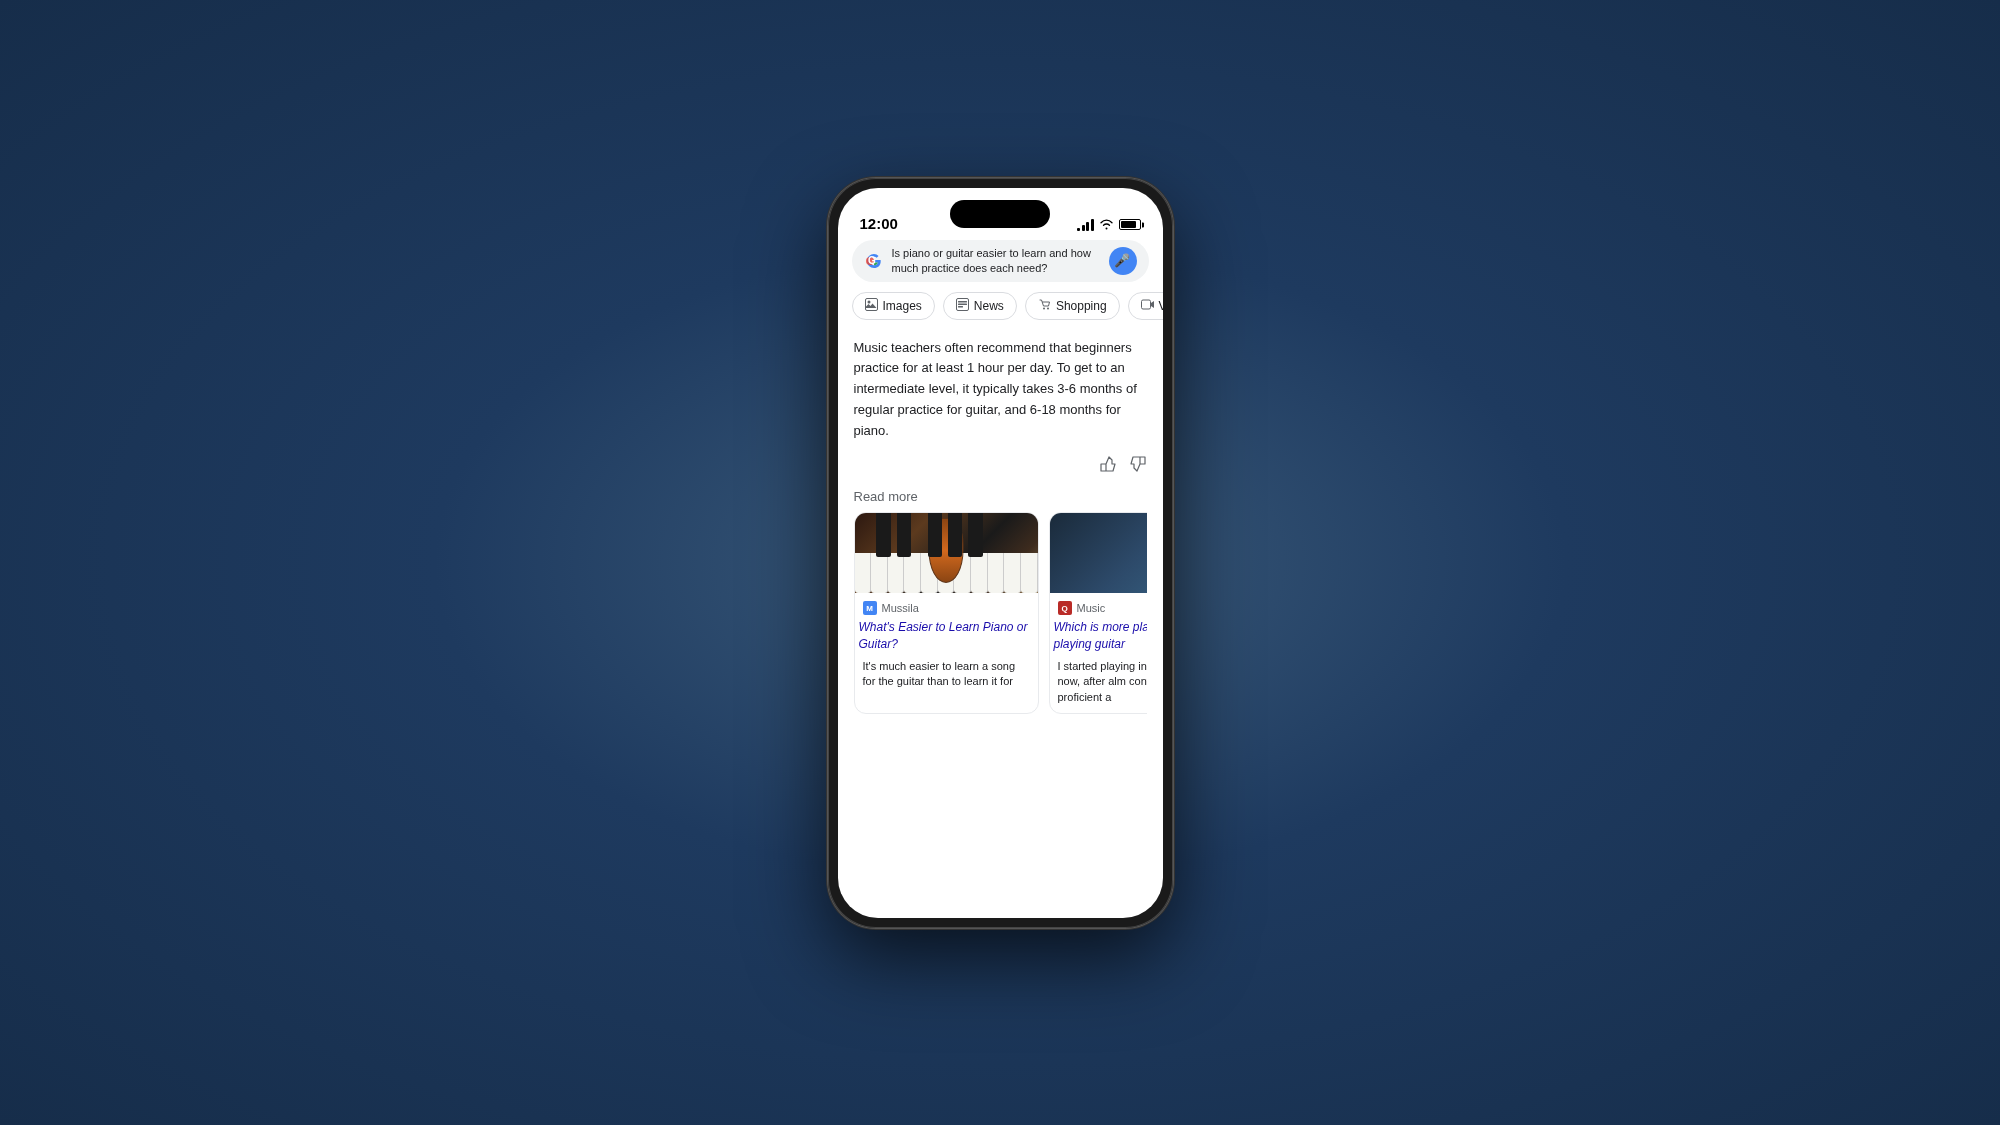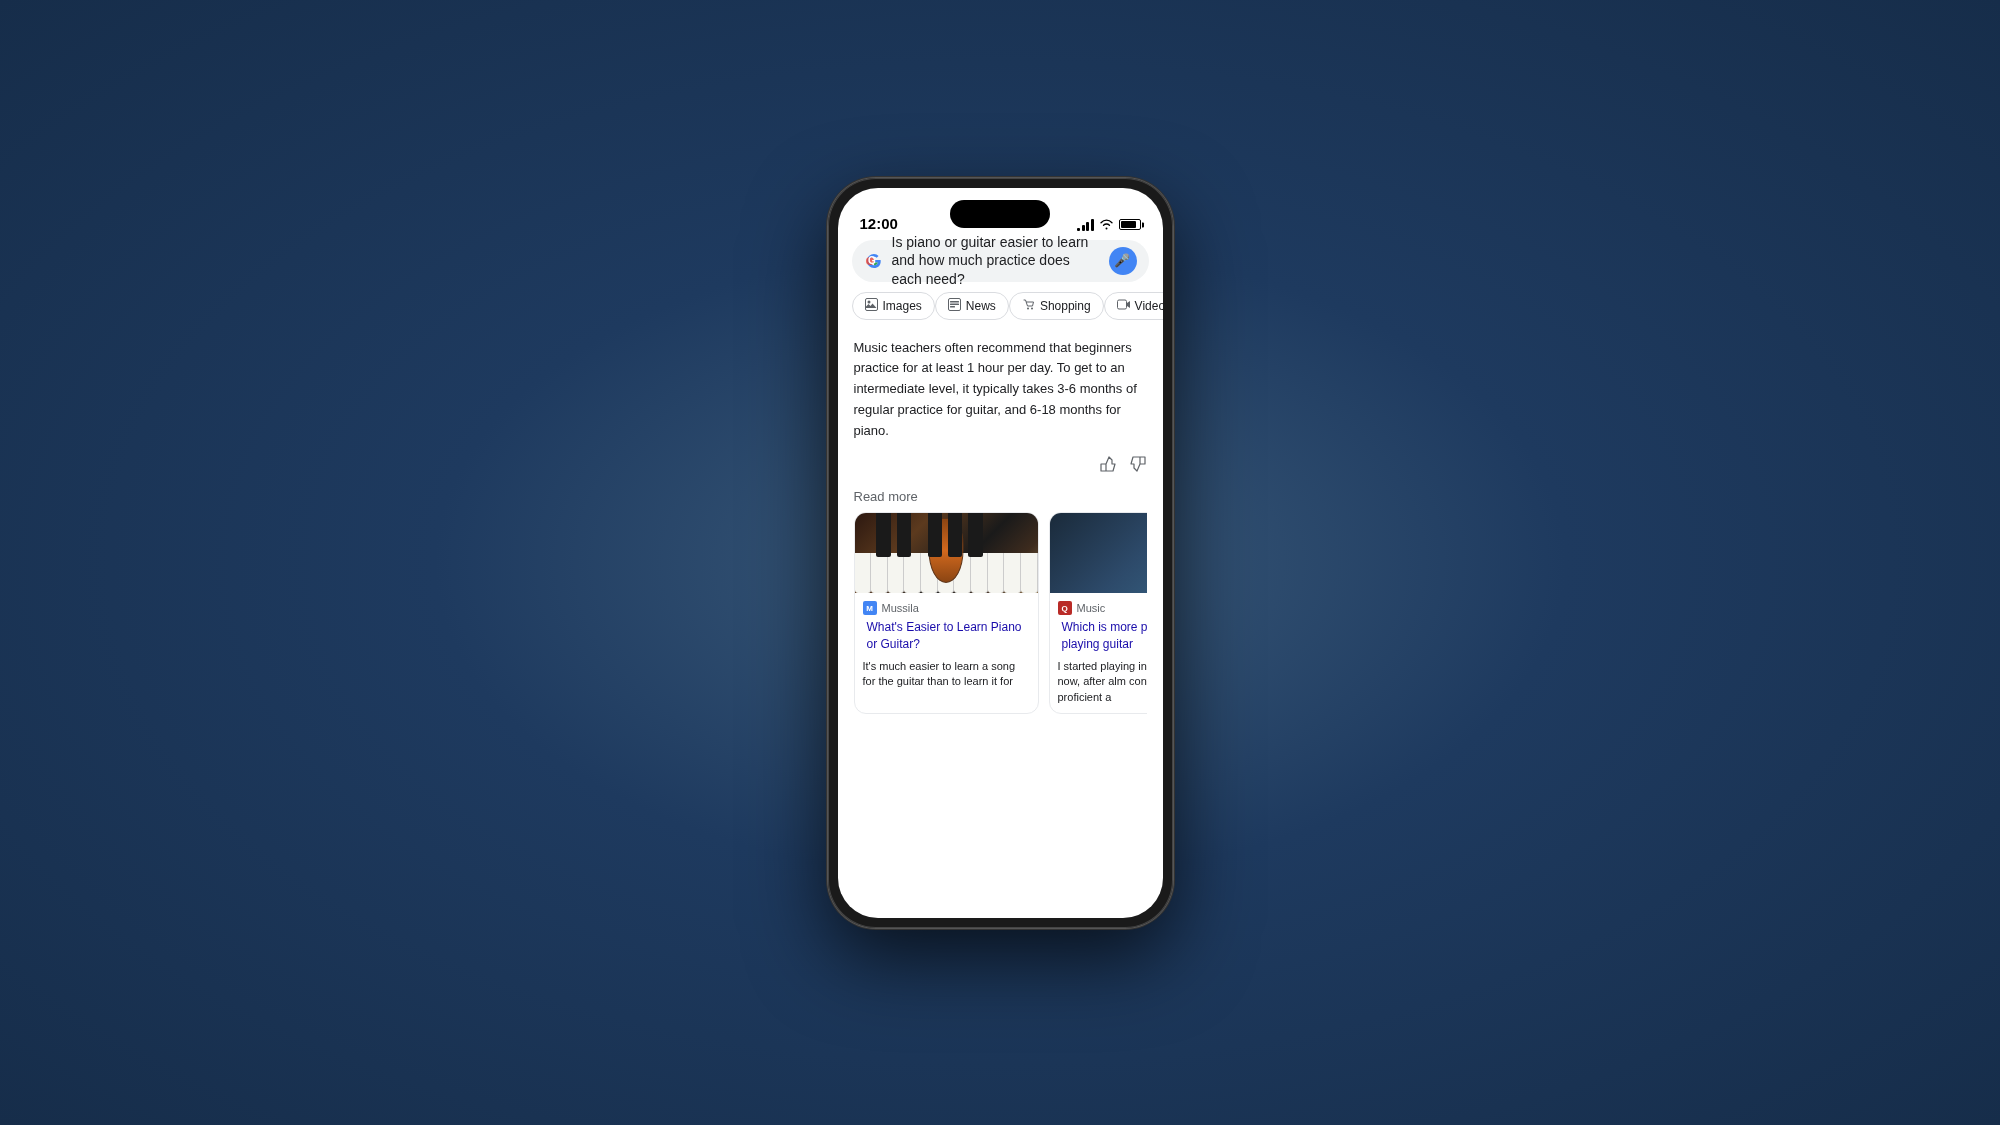--- a/index.html
+++ b/index.html
@@ -141,21 +141,21 @@
       gap: 8px;
     }
 
     .google-logo {
       width: 20px;
       height: 20px;
       flex-shrink: 0;
     }
 
     .search-text {
-      font-size: 14px;
+      font-size: 11px;
       color: #202124;
       flex: 1;
       line-height: 1.3;
     }
 
     .mic-icon {
       width: 28px;
       height: 28px;
       background: #4285f4;
       border-radius: 50%;
@@ -167,21 +167,21 @@
 
     .mic-symbol {
       color: white;
       font-size: 13px;
     }
 
     
     .filter-tabs {
       display: flex;
       padding: 0 14px;
-      gap: 0;
+      gap: 8px;
       margin-bottom: 10px;
       overflow: hidden;
     }
 
     .filter-tab {
       display: flex;
       align-items: center;
       gap: 5px;
       padding: 5px 12px;
       border: 1px solid #dadce0;
@@ -317,22 +317,23 @@
     }
 
     .source-name {
       font-size: 11px;
       color: #5f6368;
     }
 
     .card-title {
       font-size: 12px;
       color: #1a0dab;
-      padding: 0 12px 6px;
+      padding: 0 4px 6px;
       line-height: 1.4;
+      font-style: italic;
     }
 
     .card-snippet {
       font-size: 11px;
       color: #202124;
       padding: 0 8px 8px;
       line-height: 1.4;
     }
 
     .quora-favicon {

